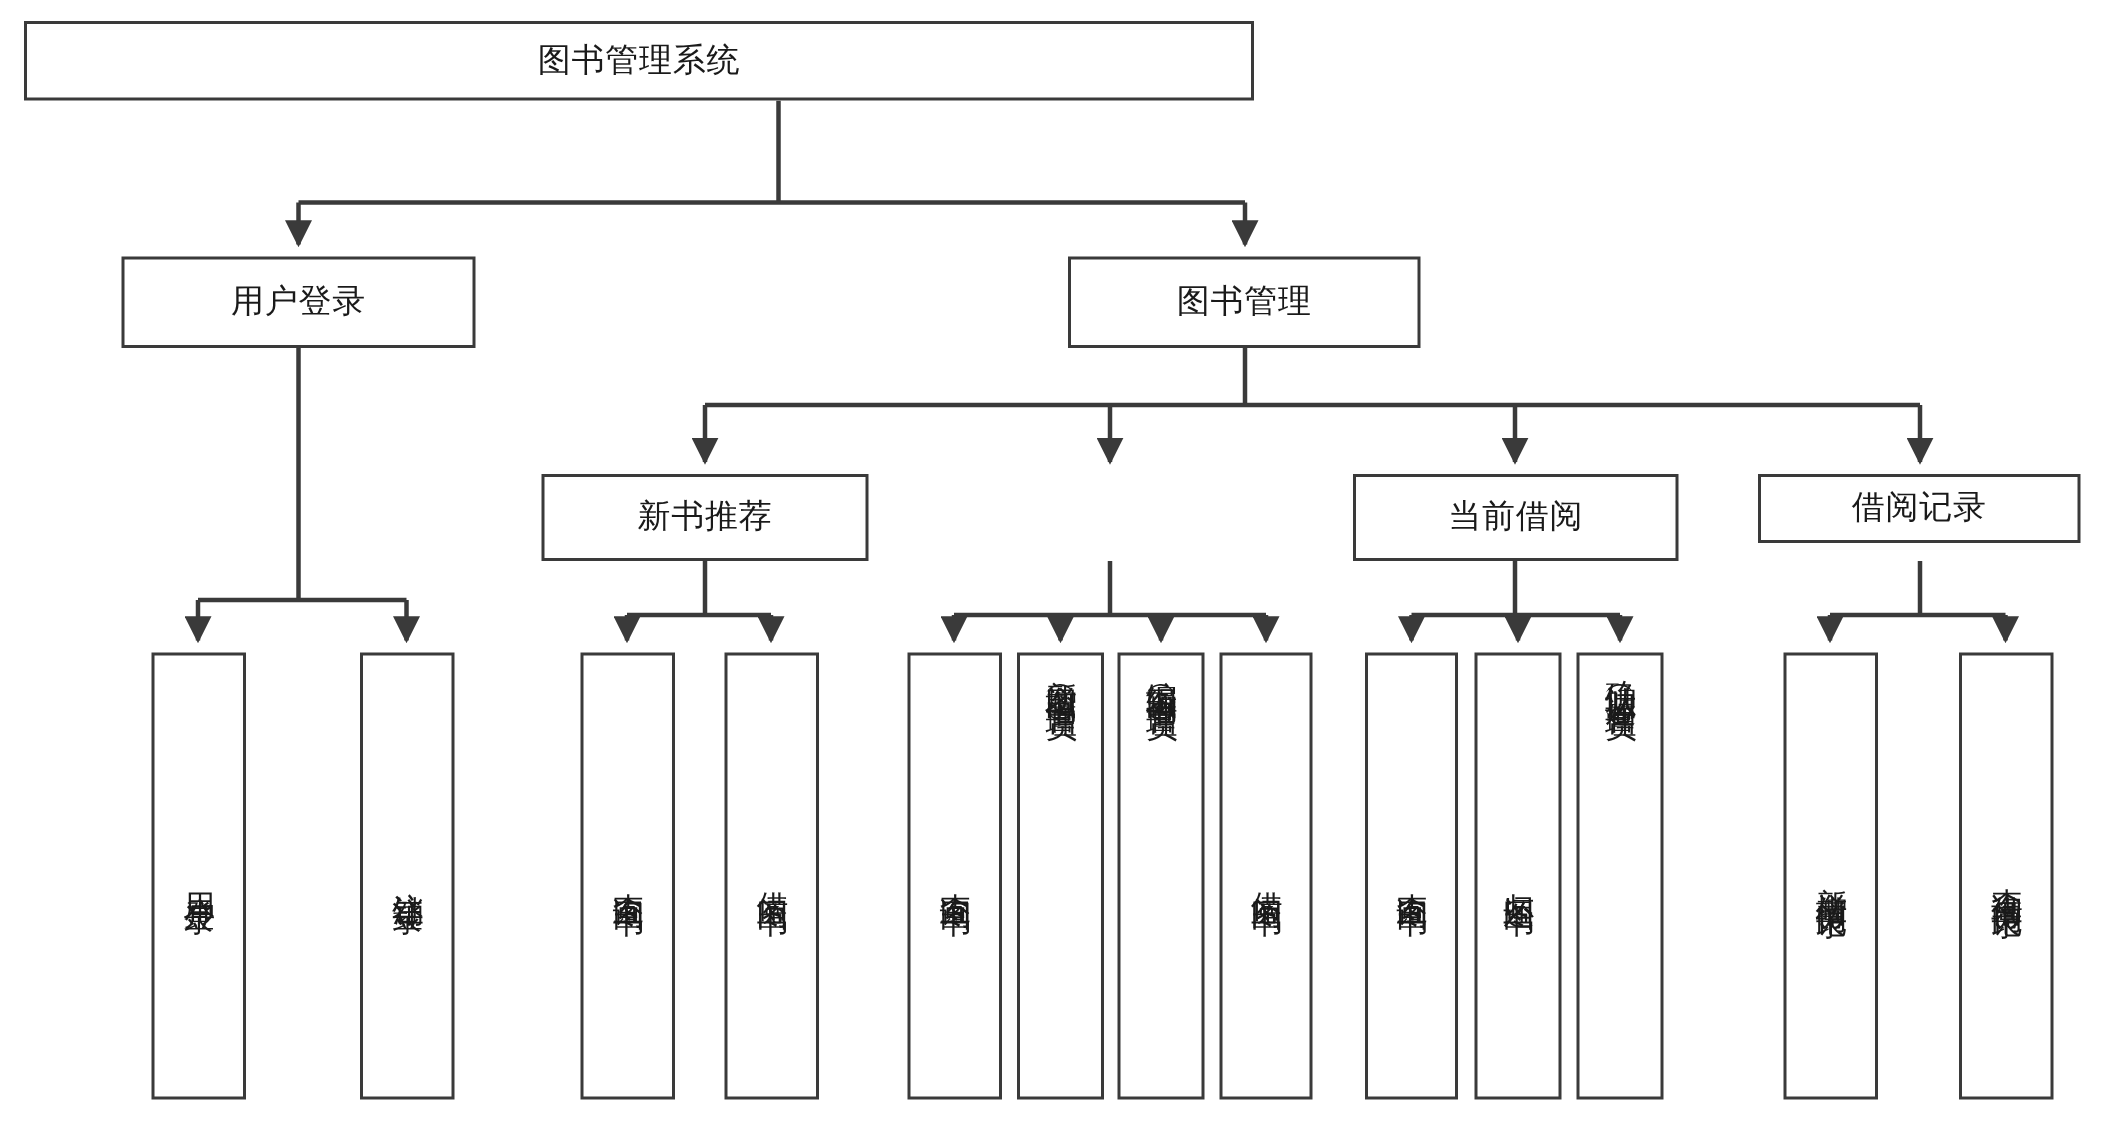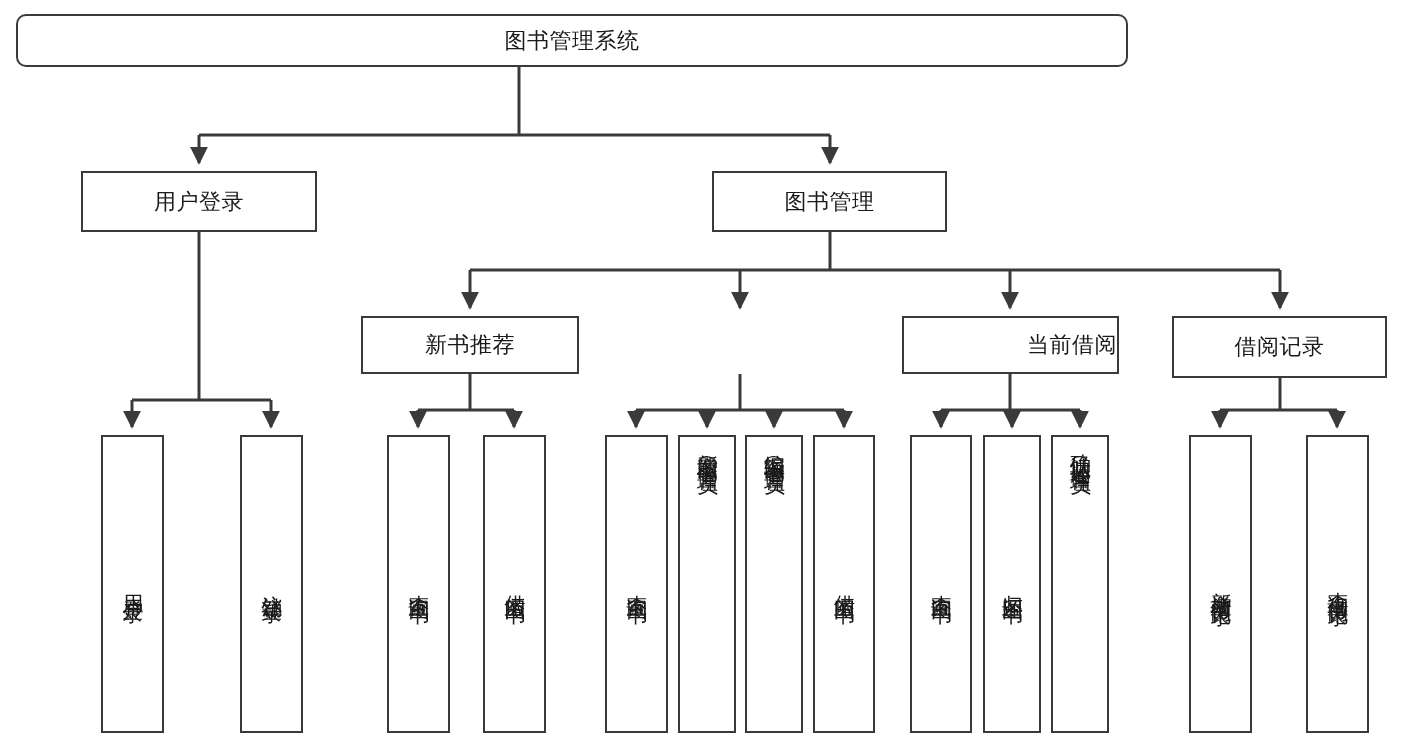--- a/index.html
+++ b/index.html
@@ -115,38 +115,38 @@
       <path d="M 1012 410 L 1012 427" marker-end="url(#arrow)"></path>
       <path d="M 1080 410 L 1080 427" marker-end="url(#arrow)"></path>
 
       <path d="M 1280 374 L 1280 410"></path>
       <path d="M 1220 410 L 1337 410"></path>
       <path d="M 1220 410 L 1220 427" marker-end="url(#arrow)"></path>
       <path d="M 1337 410 L 1337 427" marker-end="url(#arrow)"></path>
     </g>
   </svg>
 
-  <div class="node" style="left:16px; top:14px; width:1112px; height:53px;border-radius:10px;">
+  <div class="node" style="left:16px; top:14px; width:820px; height:53px;">
     <span class="node-label">图书管理系统</span>
   </div>
 
   <div class="node" style="left:81px; top:171px; width:236px; height:61px;">
     <span class="node-label">用户登录</span>
   </div>
   <div class="node" style="left:712px; top:171px; width:235px; height:61px;">
     <span class="node-label">图书管理</span>
   </div>
 
   <div class="node" style="left:361px; top:316px; width:218px; height:58px;">
     <span class="node-label">新书推荐</span>
   </div>
-  <div class="node" style="left:902px; top:316px; width:217px; height:58px;justify-content:flex-end;">
+  <div class="node" style="left:902px; top:316px; width:217px; height:58px;">
     <span class="node-label">当前借阅</span>
   </div>
-  <div class="node" style="left:1172px; top:316px; width:215px; height:62px;">
+  <div class="node" style="left:1172px; top:316px; width:215px; height:46px;">
     <span class="node-label">借阅记录</span>
   </div>
 
   <div class="node vertical center" style="left:101px; top:435px; width:63px; height:298px;">
     <span class="node-label">用户登录</span>
   </div>
   <div class="node vertical center" style="left:240px; top:435px; width:63px; height:298px;">
     <span class="node-label">注销登录</span>
   </div>
   <div class="node vertical center" style="left:387px; top:435px; width:63px; height:298px;">

